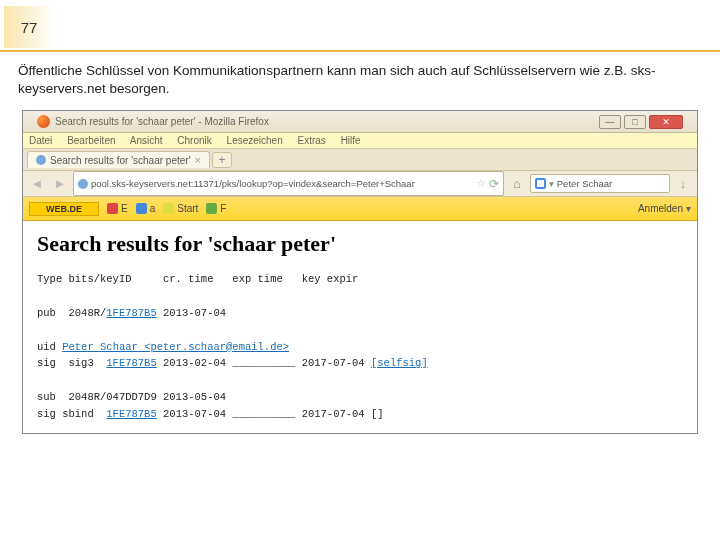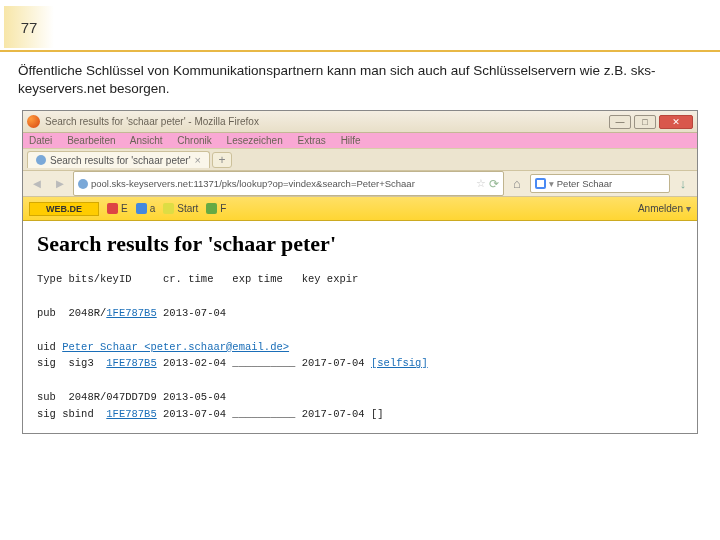--- a/index.html
+++ b/index.html
@@ -2,27 +2,27 @@
 <html><head>
 <meta charset="utf-8">
 <style>
   * { box-sizing: border-box; margin: 0; padding: 0; }
   body { width: 720px; height: 540px; background: #fff; font-family: Arial, sans-serif; position: relative; overflow: hidden; }
   .slide-header { display: flex; align-items: flex-start; border-bottom: 2px solid #e8b846; padding: 6px 0 2px 0; margin-bottom: 6px; }
   .page-num { background: linear-gradient(to right, #f7e6a8, #fff); width: 50px; height: 42px; display: flex; align-items: center; justify-content: center; font-size: 15px; color: #333; margin-left: 4px; }
   .slide-title { flex: 1; text-align: center; font-size: 26px; font-weight: 400; color: #222; padding-top: 2px; }
   .body-text { font-size: 13.5px; color: #222; padding: 4px 18px 8px 18px; line-height: 1.35; }
   .browser { margin: 4px 22px 0 22px; border: 1px solid #888; background: #fff; font-size: 10px; }
-  .titlebar { background: linear-gradient(#f4eee2, #e8dfc8); border-bottom: 1px solid #c4b896; display: flex; align-items: center; height: 22px; padding: 0 4px; }
+  .titlebar { background: linear-gradient(#f4eee2, #e8dfc8); border-bottom: 1px solid #c4b896; display: flex; align-items: center; height: 22px; padding: 0 14px; }
   .ff-icon { width: 13px; height: 13px; background: radial-gradient(circle at 30% 30%, #ff9a3c, #d64512); border-radius: 50%; margin-right: 5px; }
   .tb-title { flex: 1; color: #6a6356; font-size: 10px; }
   .winbtns { display: flex; gap: 3px; }
   .winbtn { width: 22px; height: 14px; border: 1px solid #9a9284; background: #ede6d4; border-radius: 2px; display: flex; align-items: center; justify-content: center; font-size: 9px; color: #5a5448; }
   .winbtn.close { background: #d9574c; color: #fff; border-color: #b8463c; width: 34px; }
-  .menubar { background: #f9a8d4; border-bottom: 1px solid #d8cca8; padding: 2px 6px; color: #6a6356; font-size: 10px; }
+  .menubar { background: #fef9c3; border-bottom: 1px solid #d8cca8; padding: 2px 6px; color: #6a6356; font-size: 10px; }
   .menubar span { margin-right: 12px; }
   .tabstrip { background: #ece4cf; border-bottom: 1px solid #d0c4a0; display: flex; align-items: center; height: 22px; padding: 0 4px; }
   .tab { background: #faf6ea; border: 1px solid #ccc09a; border-bottom: none; border-radius: 3px 3px 0 0; padding: 2px 8px; display: flex; align-items: center; gap: 4px; margin-right: 2px; font-size: 10px; color: #555; }
   .tab-close { color: #999; font-size: 11px; }
   .newtab { width: 20px; text-align: center; border: 1px solid #ccc09a; background: #f4eeda; border-radius: 3px; font-size: 12px; color: #888; }
   .urlbar-row { background: #f2ebd9; border-bottom: 1px solid #d0c4a0; display: flex; align-items: center; height: 26px; padding: 2px 4px; gap: 3px; }
   .navbtn { width: 20px; height: 18px; display: flex; align-items: center; justify-content: center; color: #8fbf5f; font-size: 13px; }
   .navbtn.disabled { color: #bbb; }
   .urlfield { flex: 1; background: #fff; border: 1px solid #c0b48e; border-radius: 2px; height: 25px; display: flex; align-items: center; padding: 0 4px; font-size: 9.5px; color: #555; gap: 3px; }
   .globe { width: 10px; height: 10px; background: #7aa8d8; border-radius: 50%; }

